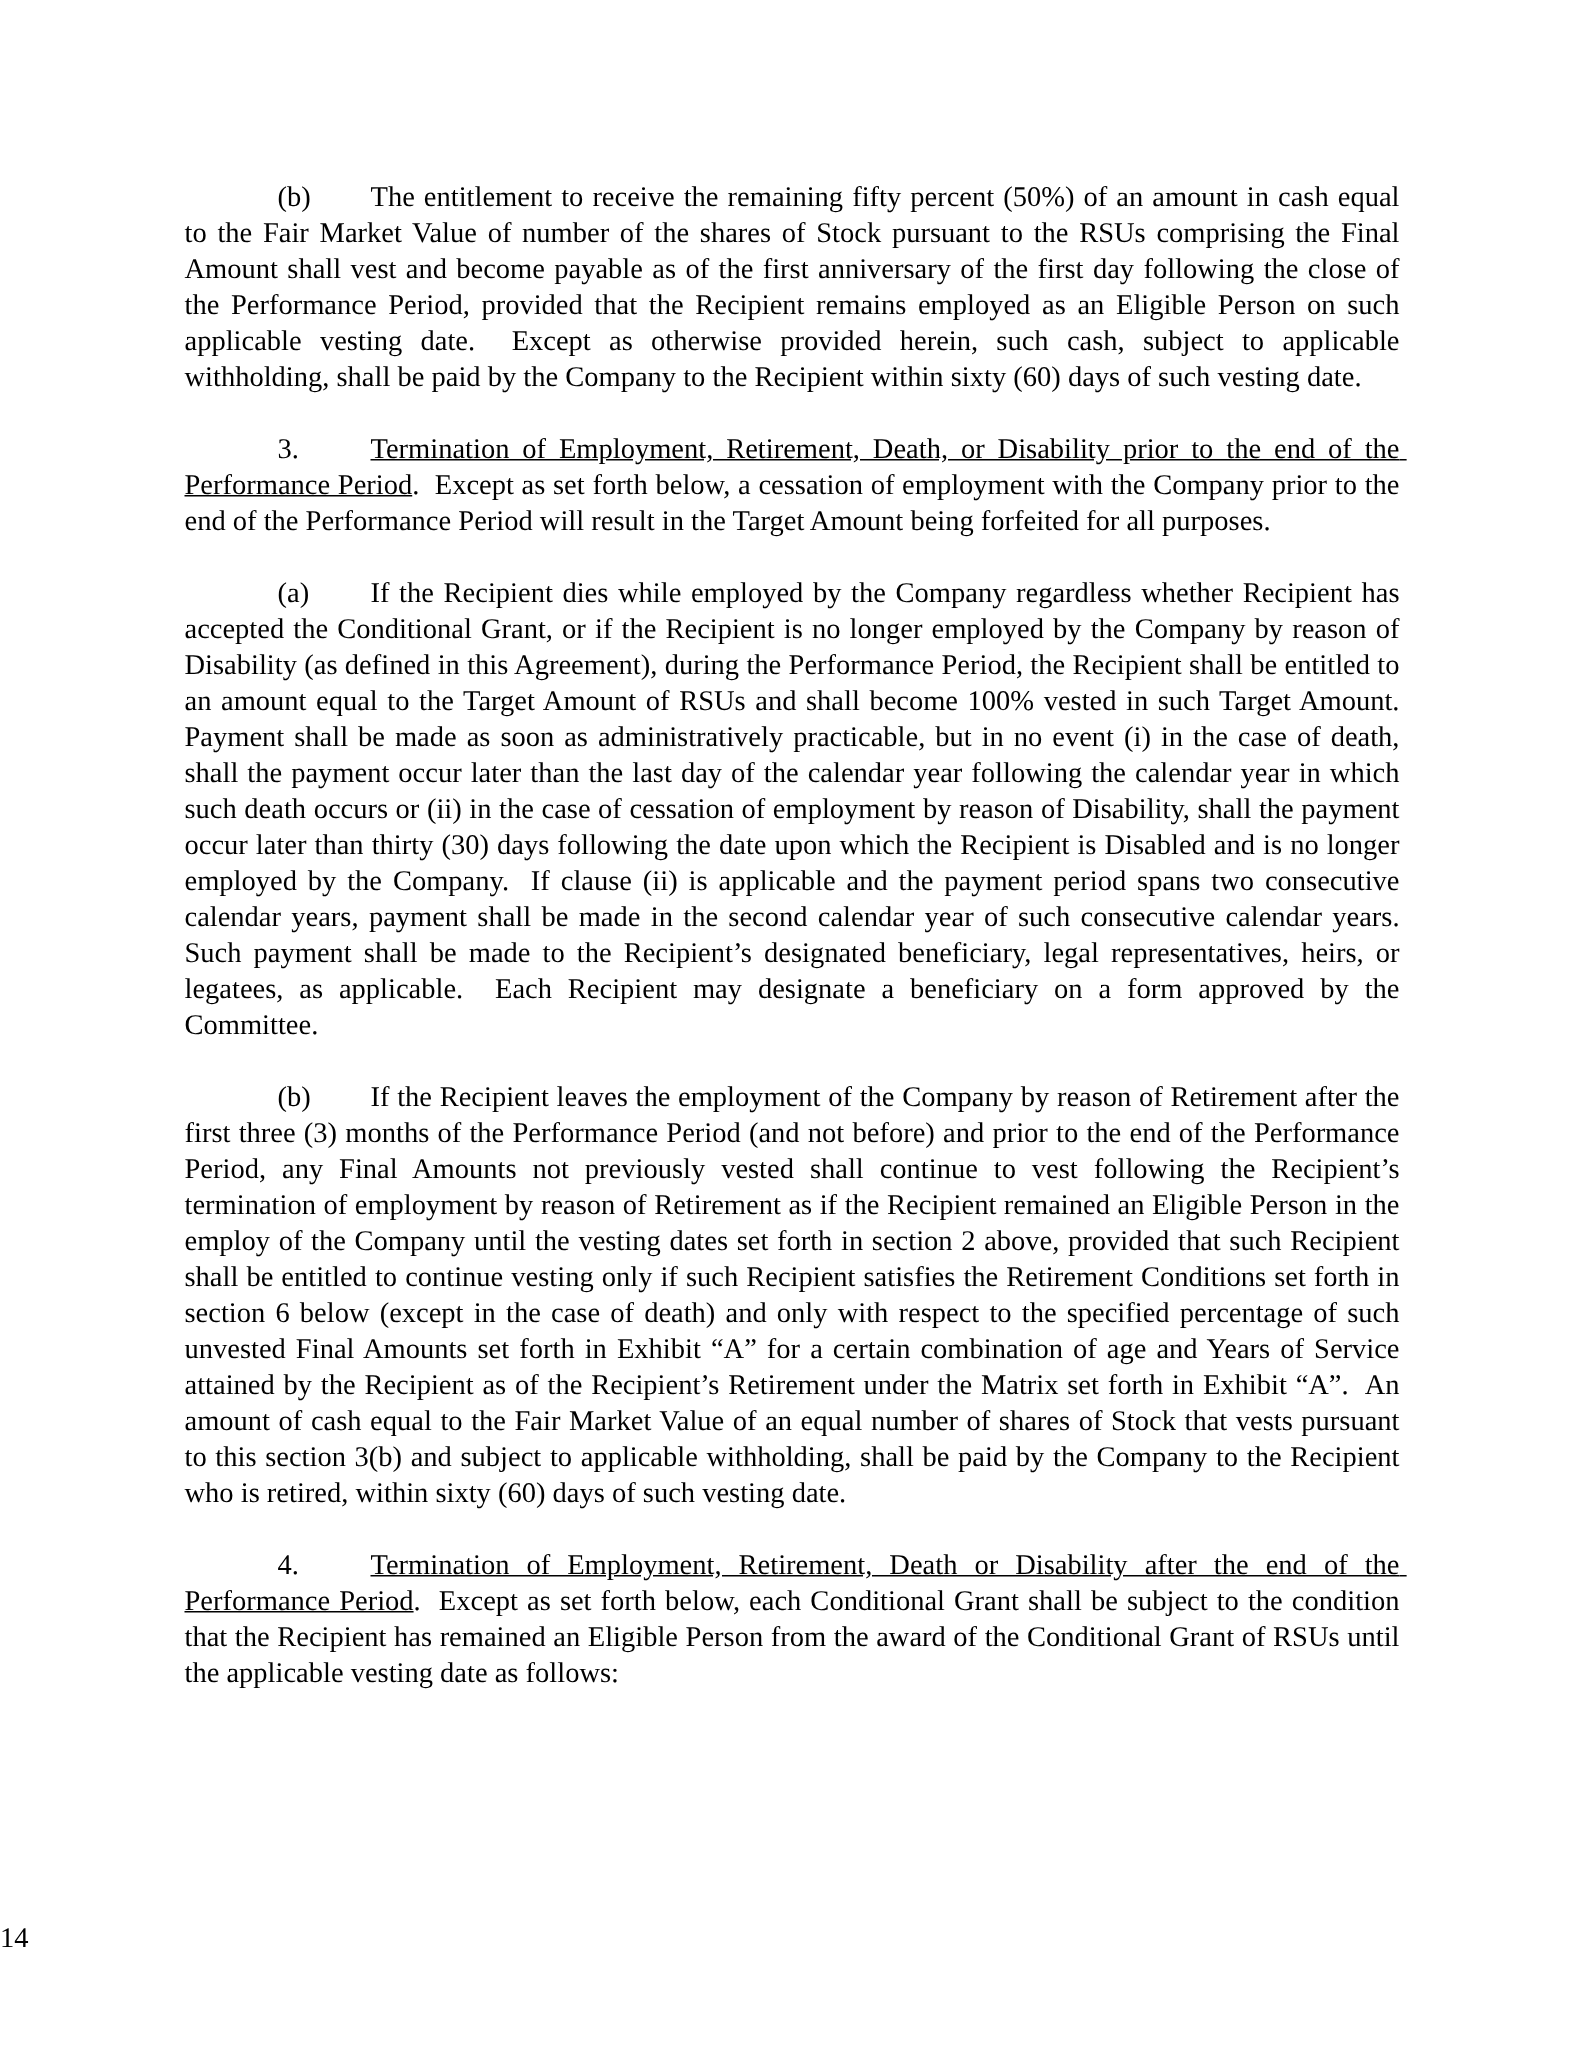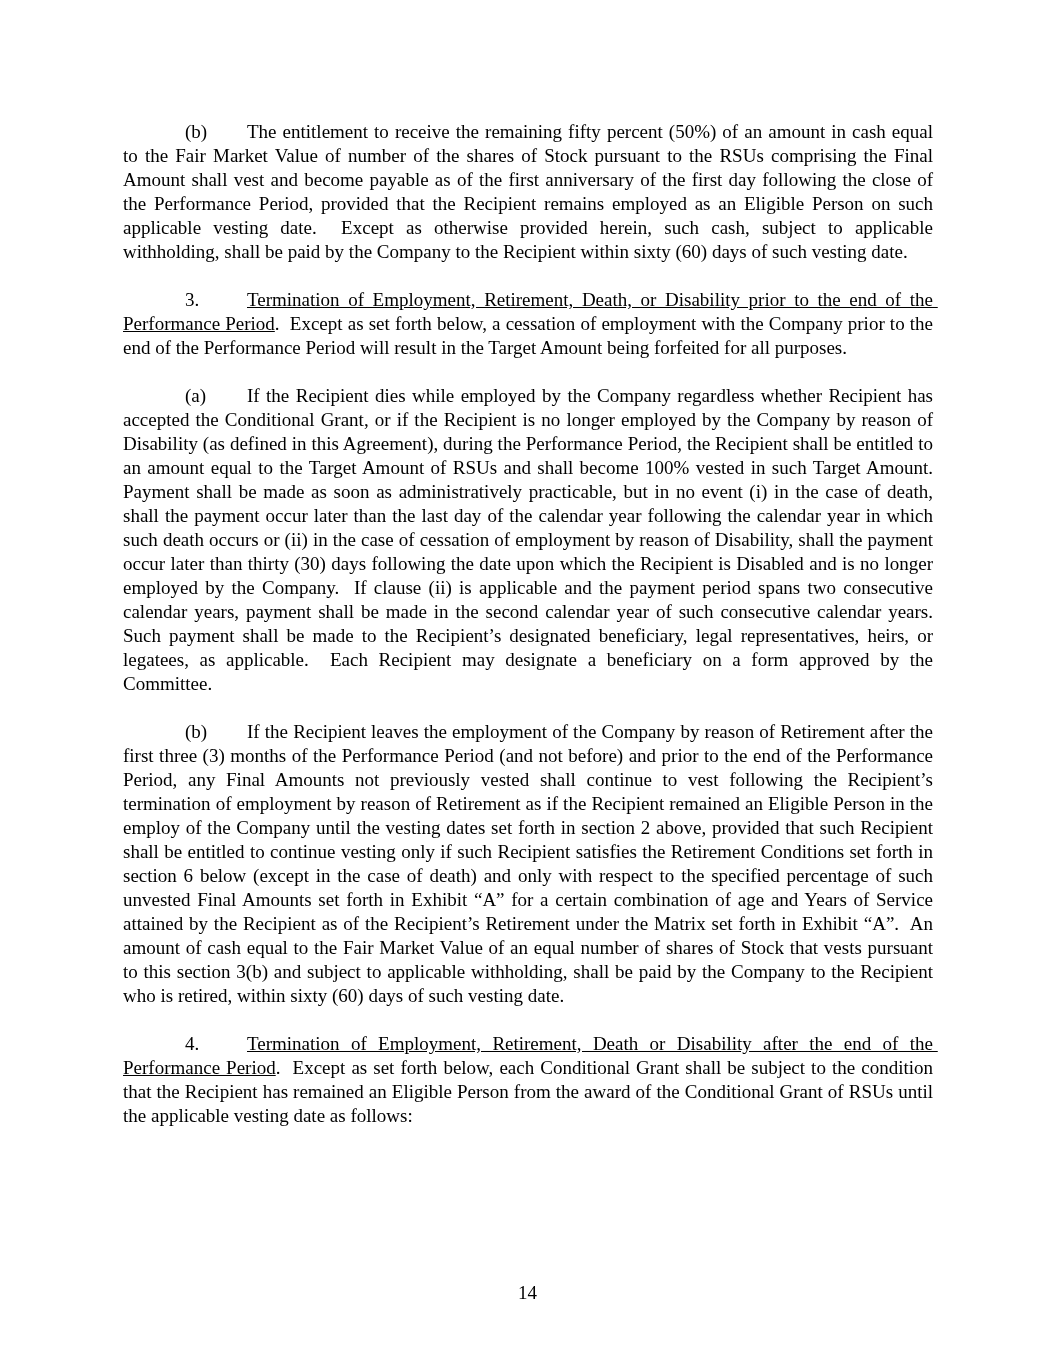--- a/index.html
+++ b/index.html
@@ -36,21 +36,20 @@
     text-indent: 0;
   }
   .section-heading {
     text-decoration: underline;
   }
   .footer {
     position: absolute;
     top: 1281px;
     left: 0;
     width: 100%;
-    text-align: center;
     text-indent: 0;
   }
 </style>
 </head>
 <body>
 
 <div class="page">
   <div class="content">
 
     <p class="para"><span class="tab-label">(b)</span><span>The entitlement to receive the remaining fifty percent (50%) of an amount in cash equal to the Fair Market Value of number of the shares of Stock pursuant to the RSUs comprising the Final Amount shall vest and become payable as of the first anniversary of the first day following the close of the Performance Period, provided that the Recipient remains employed as an Eligible Person on such applicable vesting date.  Except as otherwise provided herein, such cash, subject to applicable withholding, shall be paid by the Company to the Recipient within sixty (60) days of such vesting date.</span></p>

